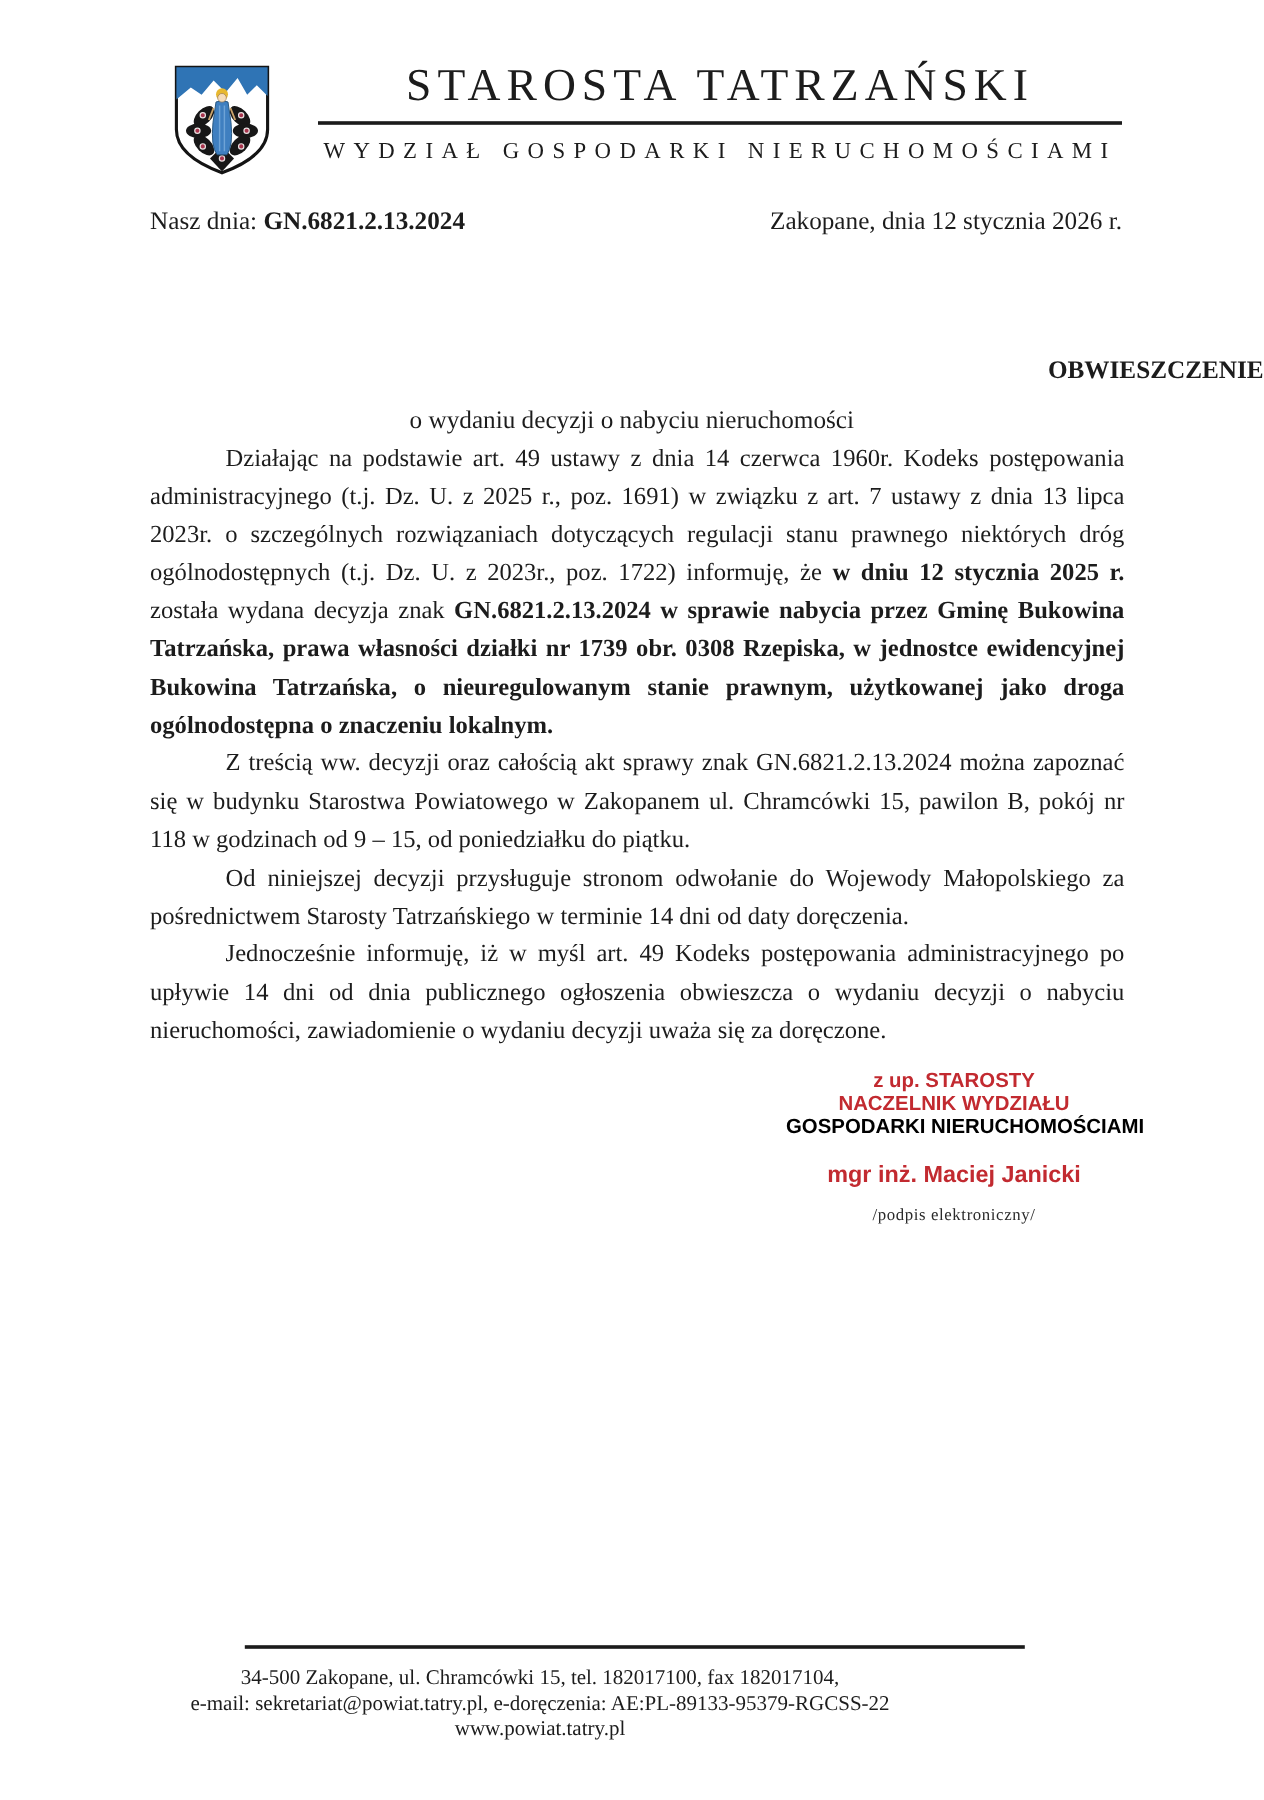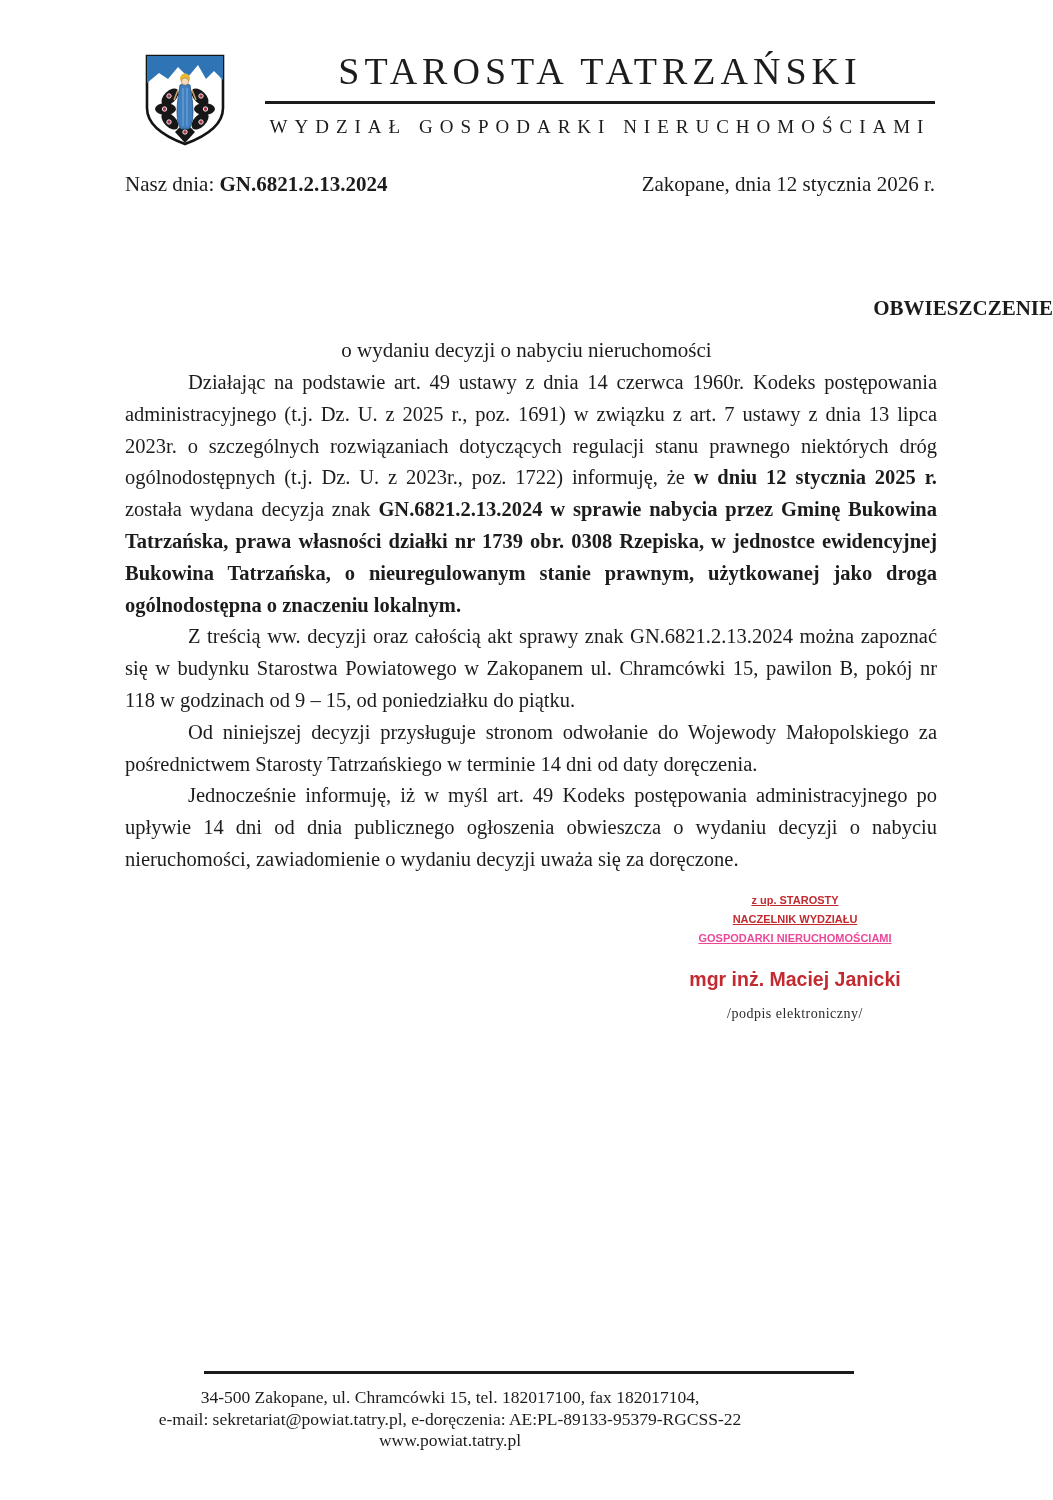--- a/index.html
+++ b/index.html
@@ -42,23 +42,22 @@
     font-size:20.5px;line-height:31.8px;text-align:justify;
   }
   .para{margin:0;text-indent:63px;}
   .b{font-weight:bold;}
   
   .signature{
     position:absolute;left:655px;top:891px;width:280px;text-align:center;
   }
   .sig-line{
     font-family:"Liberation Sans", sans-serif;
-    font-weight:bold;font-size:11px;line-height:19px;
+    font-weight:bold;font-size:17px;line-height:19px;
     white-space:nowrap;
-    text-decoration:underline;
   }
   .sig-name{
     font-family:"Liberation Sans", sans-serif;
     font-weight:bold;font-size:19.5px;margin-top:20px;white-space:nowrap;
   }
   .sig-type{
     font-family:"Liberation Serif", serif;
     font-size:14px;color:#2a2a2a;margin-top:15px;letter-spacing:0.5px;
   }
   
@@ -129,21 +128,21 @@
   <div class="paragraphs">
       <p class="para"><span>Działając na podstawie art. 49 ustawy z dnia 14 czerwca 1960r. Kodeks postępowania administracyjnego (t.j. Dz. U. z 2025 r., poz. 1691) w związku z art. 7 ustawy z dnia 13 lipca 2023r. o szczególnych rozwiązaniach dotyczących regulacji stanu prawnego niektórych dróg ogólnodostępnych (t.j. Dz. U. z 2023r., poz. 1722) informuję, że </span><span class="b">w dniu 12 stycznia 2025 r. </span><span>została wydana decyzja znak </span><span class="b">GN.6821.2.13.2024 w sprawie nabycia przez Gminę Bukowina Tatrzańska, prawa własności działki nr 1739 obr. 0308 Rzepiska, w jednostce ewidencyjnej Bukowina Tatrzańska, o nieuregulowanym stanie prawnym, użytkowanej jako droga ogólnodostępna o znaczeniu lokalnym.</span></p>
       <p class="para"><span>Z treścią ww. decyzji oraz całością akt sprawy znak GN.6821.2.13.2024 można zapoznać się w budynku Starostwa Powiatowego w Zakopanem ul. Chramcówki 15, pawilon B, pokój nr 118 w godzinach od 9 – 15, od poniedziałku do piątku.</span></p>
       <p class="para"><span>Od niniejszej decyzji przysługuje stronom odwołanie do Wojewody Małopolskiego za pośrednictwem Starosty Tatrzańskiego w terminie 14 dni od daty doręczenia.</span></p>
       <p class="para"><span>Jednocześnie informuję, iż w myśl art. 49 Kodeks postępowania administracyjnego po upływie 14 dni od dnia publicznego ogłoszenia obwieszcza o wydaniu decyzji o nabyciu nieruchomości, zawiadomienie o wydaniu decyzji uważa się za doręczone.</span></p>
     </div>
 
   <div class="signature">
     <div class="sig-line" style="color: rgb(194, 42, 48);">z up. STAROSTY</div>
     <div class="sig-line" style="color: rgb(194, 42, 48);">NACZELNIK WYDZIAŁU</div>
-    <div class="sig-line" style="color: #ec4899;">GOSPODARKI NIERUCHOMOŚCIAMI</div>
+    <div class="sig-line" style="color: #000000;">GOSPODARKI NIERUCHOMOŚCIAMI</div>
     <div class="sig-name" style="color: rgb(194, 42, 48);">mgr inż. Maciej Janicki</div>
     <div class="sig-type">/podpis elektroniczny/</div>
   </div>
 
   <div class="footer-rule"></div>
   <div class="footer">
     <div>34-500 Zakopane, ul. Chramcówki 15, tel. 182017100, fax 182017104,</div>
     <div>e-mail: sekretariat@powiat.tatry.pl, e-doręczenia: AE:PL-89133-95379-RGCSS-22</div>
     <div>www.powiat.tatry.pl</div>
   </div>

